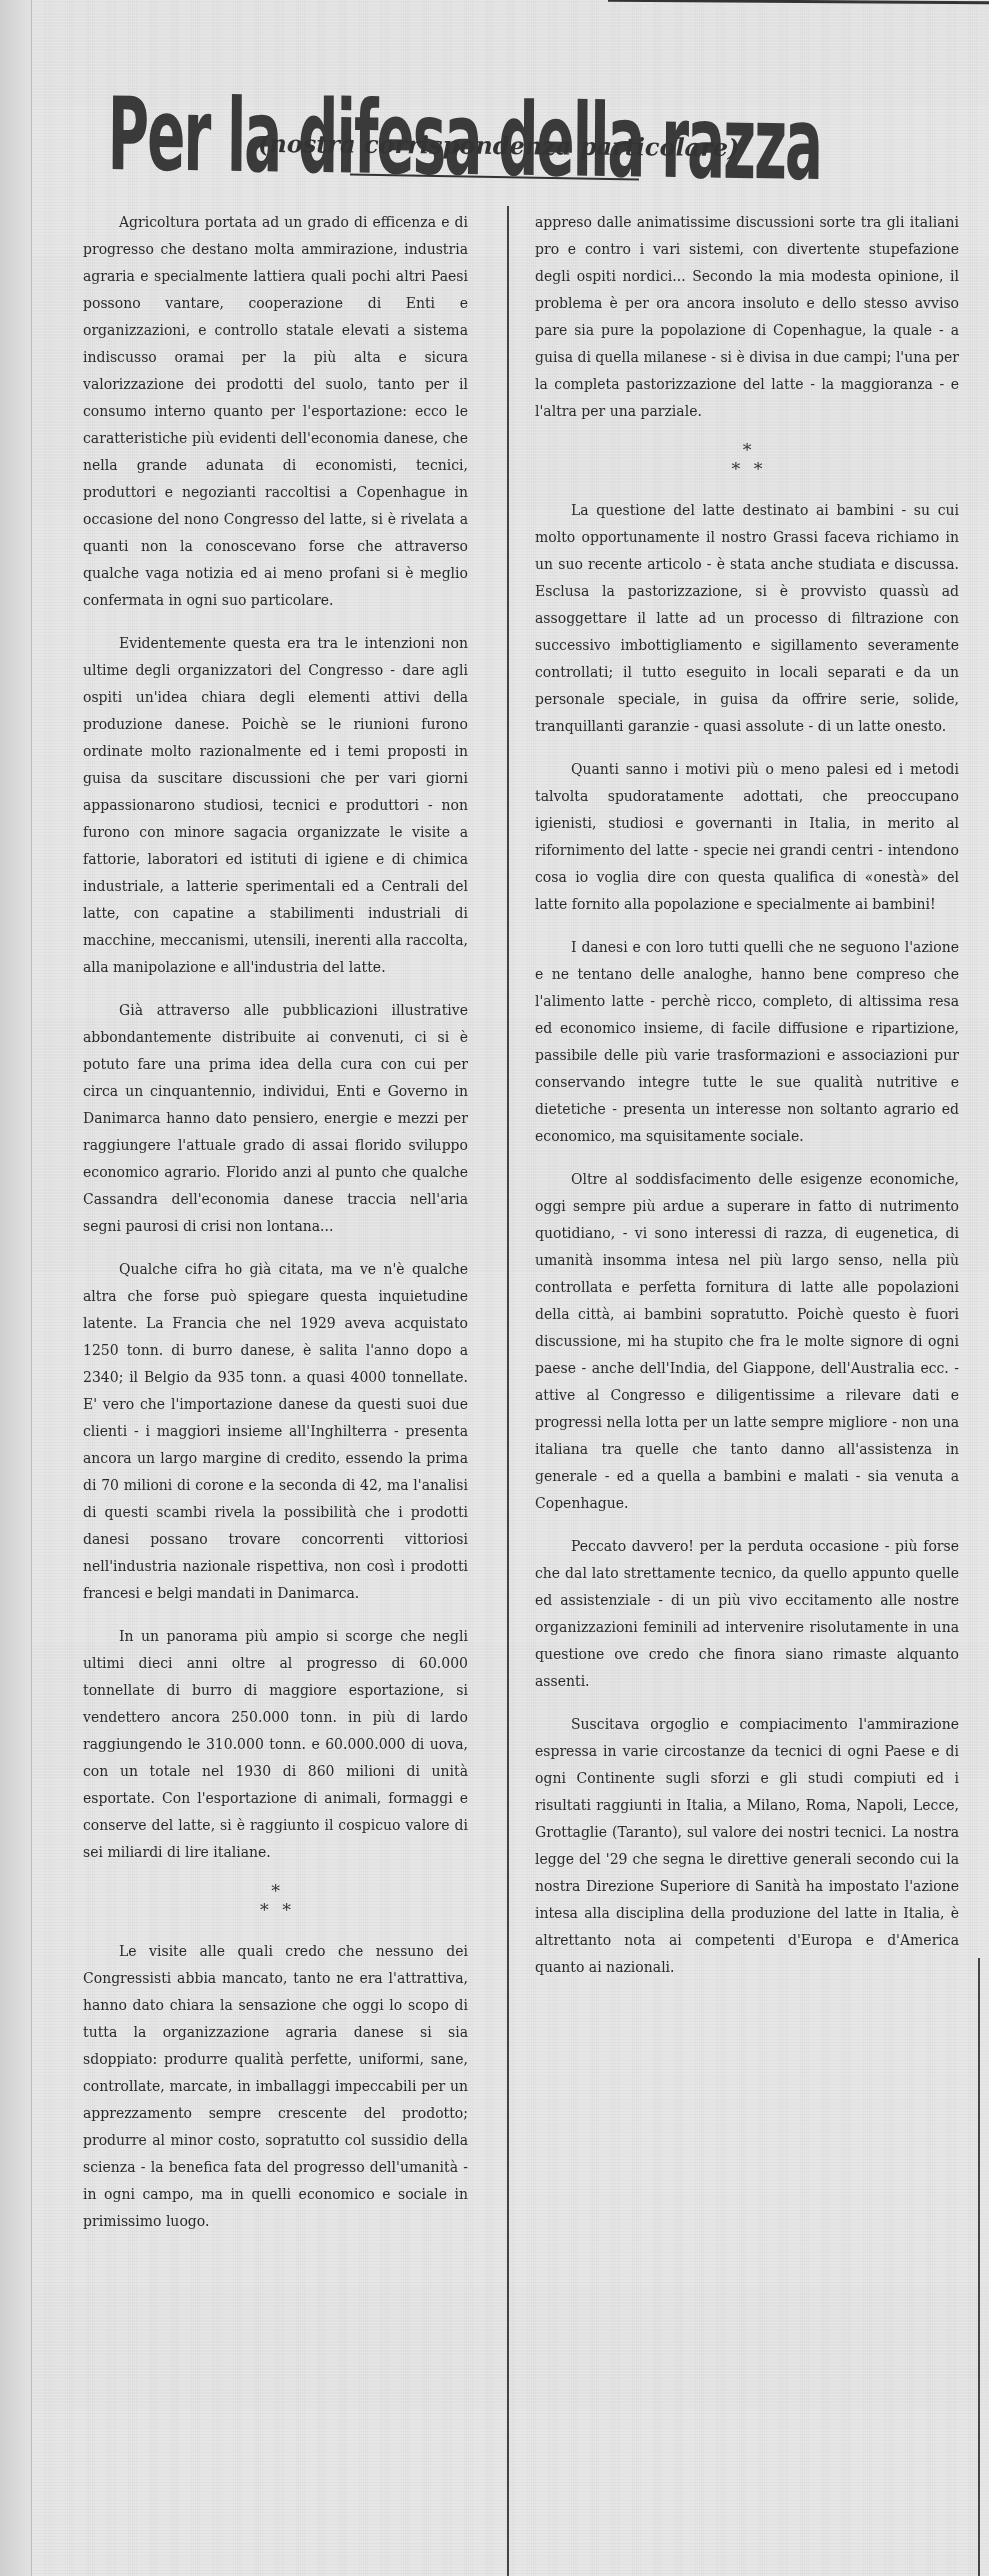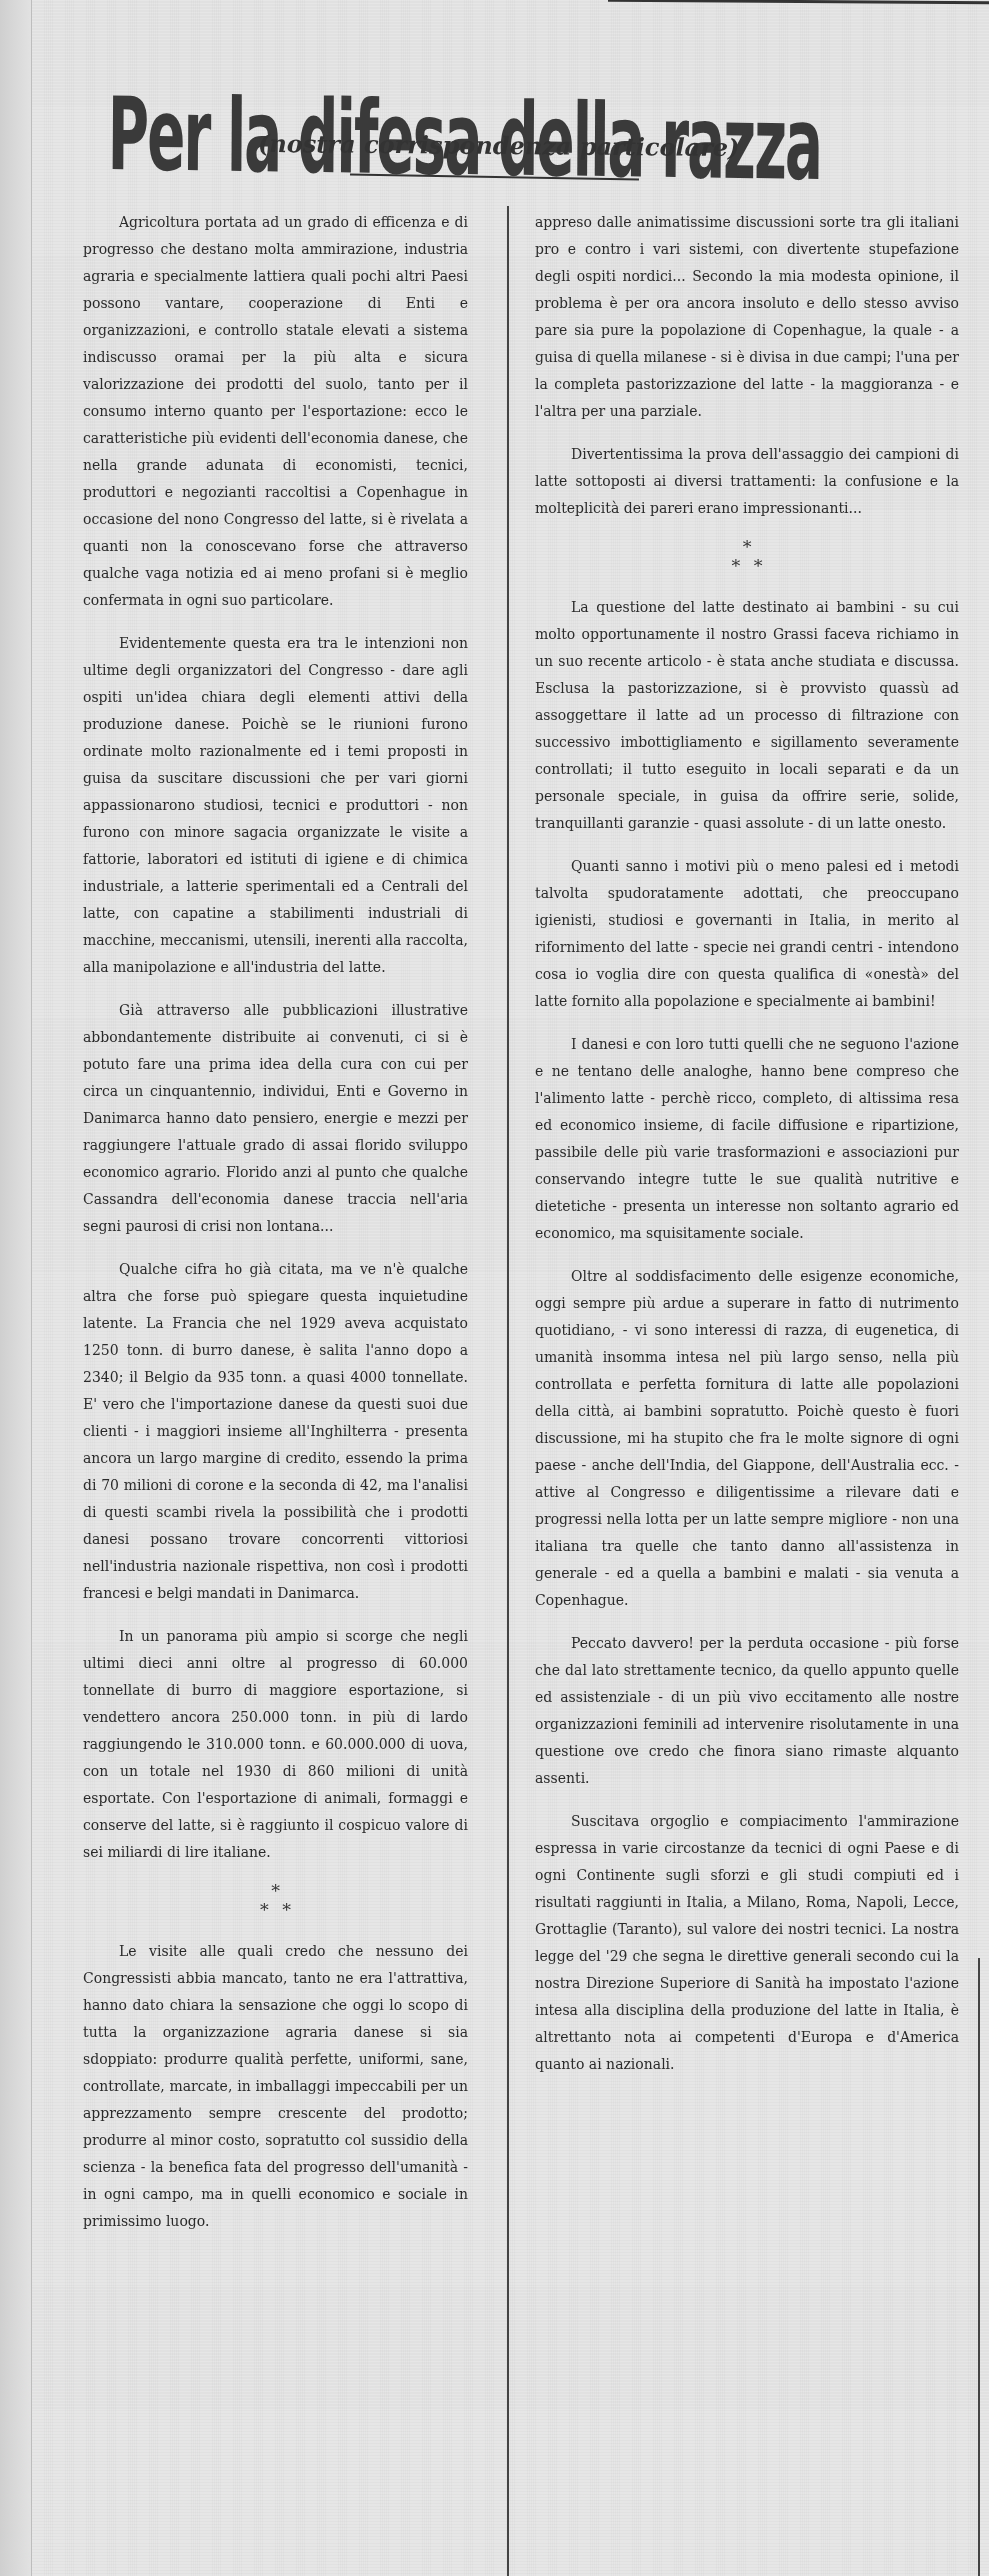--- a/index.html
+++ b/index.html
@@ -129,21 +129,20 @@
     <div class="asterism">
       <span class="top">*</span>
       <span class="bottom">**</span>
     </div>
     <p>Le visite alle quali credo che nessuno dei Congressisti abbia mancato, tanto ne era l'attrattiva, hanno dato chiara la sensazione che oggi lo scopo di tutta la organizzazione agraria danese si sia sdoppiato: produrre qualità perfette, uniformi, sane, controllate, marcate, in imballaggi impeccabili per un apprezzamento sempre crescente del prodotto; produrre al minor costo, sopratutto col sussidio della scienza - la benefica fata del progresso dell'umanità - in ogni campo, ma in quelli economico e sociale in primissimo luogo.</p>
 
   </div>
 
   <div class="col col-right">
     <p class="no-indent">appreso dalle animatissime discussioni sorte tra gli italiani pro e contro i vari sistemi, con divertente stupefazione degli ospiti nordici... Secondo la mia modesta opinione, il problema è per ora ancora insoluto e dello stesso avviso pare sia pure la popolazione di Copenhague, la quale - a guisa di quella milanese - si è divisa in due campi; l'una per la completa pastorizzazione del latte - la maggioranza - e l'altra per una parziale.</p>
-    <p>Divertentissima la prova dell'assaggio dei campioni di latte sottoposti ai diversi trattamenti: la confusione e la molteplicità dei pareri erano impressionanti...</p>
     <div class="asterism">
       <span class="top">*</span>
       <span class="bottom">**</span>
     </div>
     <p>La questione del latte destinato ai bambini - su cui molto opportunamente il nostro Grassi faceva richiamo in un suo recente articolo - è stata anche studiata e discussa. Esclusa la pastorizzazione, si è provvisto quassù ad assoggettare il latte ad un processo di filtrazione con successivo imbottigliamento e sigillamento severamente controllati; il tutto eseguito in locali separati e da un personale speciale, in guisa da offrire serie, solide, tranquillanti garanzie - quasi assolute - di un latte onesto.</p>
     <p>Quanti sanno i motivi più o meno palesi ed i metodi talvolta spudoratamente adottati, che preoccupano igienisti, studiosi e governanti in Italia, in merito al rifornimento del latte - specie nei grandi centri - intendono cosa io voglia dire con questa qualifica di «onestà» del latte fornito alla popolazione e specialmente ai bambini!</p>
     <p>I danesi e con loro tutti quelli che ne seguono l'azione e ne tentano delle analoghe, hanno bene compreso che l'alimento latte - perchè ricco, completo, di altissima resa ed economico insieme, di facile diffusione e ripartizione, passibile delle più varie trasformazioni e associazioni pur conservando integre tutte le sue qualità nutritive e dietetiche - presenta un interesse non soltanto agrario ed economico, ma squisitamente sociale.</p>
     <p>Oltre al soddisfacimento delle esigenze economiche, oggi sempre più ardue a superare in fatto di nutrimento quotidiano, - vi sono interessi di razza, di eugenetica, di umanità insomma intesa nel più largo senso, nella più controllata e perfetta fornitura di latte alle popolazioni della città, ai bambini sopratutto. Poichè questo è fuori discussione, mi ha stupito che fra le molte signore di ogni paese - anche dell'India, del Giappone, dell'Australia ecc. - attive al Congresso e diligentissime a rilevare dati e progressi nella lotta per un latte sempre migliore - non una italiana tra quelle che tanto danno all'assistenza in generale - ed a quella a bambini e malati - sia venuta a Copenhague.</p>
     <p>Peccato davvero! per la perduta occasione - più forse che dal lato strettamente tecnico, da quello appunto quelle ed assistenziale - di un più vivo eccitamento alle nostre organizzazioni feminili ad intervenire risolutamente in una questione ove credo che finora siano rimaste alquanto assenti.</p>
     <p>Suscitava orgoglio e compiacimento l'ammirazione espressa in varie circostanze da tecnici di ogni Paese e di ogni Continente sugli sforzi e gli studi compiuti ed i risultati raggiunti in Italia, a Milano, Roma, Napoli, Lecce, Grottaglie (Taranto), sul valore dei nostri tecnici. La nostra legge del '29 che segna le direttive generali secondo cui la nostra Direzione Superiore di Sanità ha impostato l'azione intesa alla disciplina della produzione del latte in Italia, è altrettanto nota ai competenti d'Europa e d'America quanto ai nazionali.</p>

